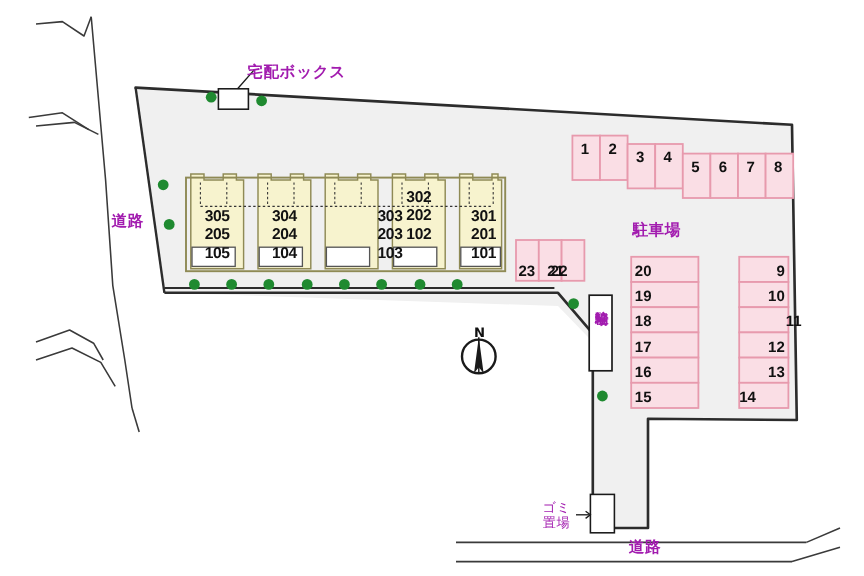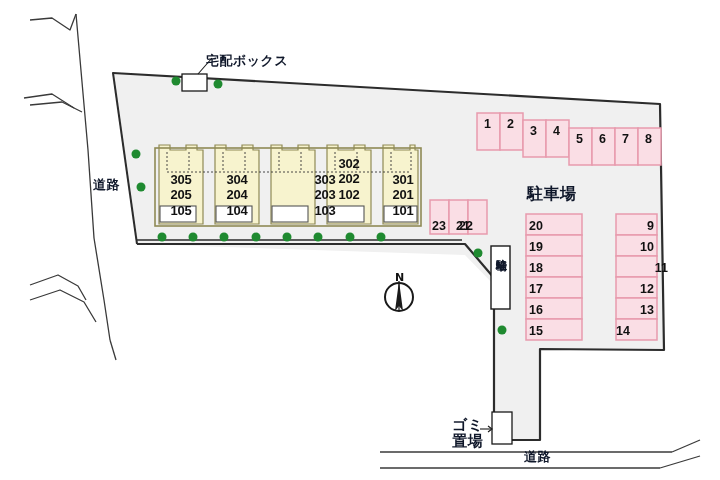--- a/index.html
+++ b/index.html
@@ -20,44 +20,44 @@
   #plan-svg {
     position: absolute;
     left: 0;
     top: 0;
     width: 720px;
     height: 480px;
   }
   .lbl {
     position: absolute;
     font-family: "DejaVu Sans", "Liberation Sans", sans-serif;
-    color: #0f172a;
+    color: #a21caf;
     white-space: nowrap;
     line-height: 1;
     pointer-events: none;
   }
   .jp {
     font-weight: bold;
     letter-spacing: 0.5px;
   }
   .road-label {
     font-size: 13px;
     font-weight: bold;
   }
   .parking-title {
-    font-size: 16px;
+    font-size: 13px;
     font-weight: bold;
   }
   .delivery-label {
     font-size: 13px;
     font-weight: bold;
   }
   .gomi-label {
-    font-size: 15px;
-    font-weight: bold;
+    font-size: 11px;
+    font-weight: normal;
     line-height: 1.05;
     text-align: center;
   }
   .bike-label {
     font-size: 11px;
     font-weight: bold;
     line-height: 1.05;
     writing-mode: vertical-rl;
     text-orientation: upright;
   }

